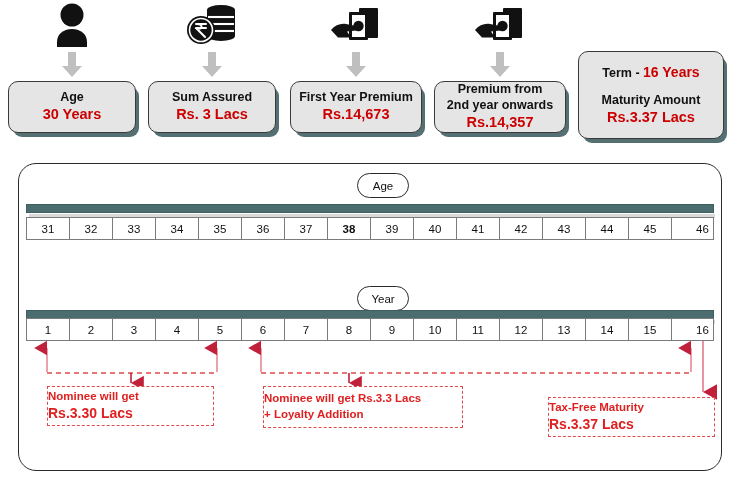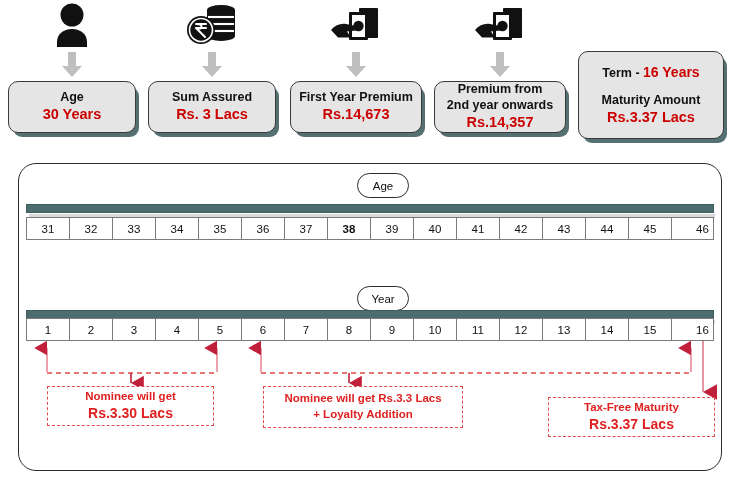--- a/index.html
+++ b/index.html
@@ -84,21 +84,21 @@
 
   
   .cutout { position: absolute; left: 0; top: 0; }
 
   
   .callout {
     position: absolute;
     border: 1.4px dashed #e04a4a;
     background: #ffffff;
     display: flex; flex-direction: column;
-    align-items: center; justify-content: center;
+    align-items: flex-start; justify-content: center;
     text-align: center;
   }
   .callout .c-small {
     font-size: 11.5px; font-weight: bold; color: #e02020; line-height: 1.35;
     white-space: nowrap;
   }
   .callout .c-big {
     font-size: 14px; font-weight: bold; color: #e02020; line-height: 1.35;
     white-space: nowrap;
   }

